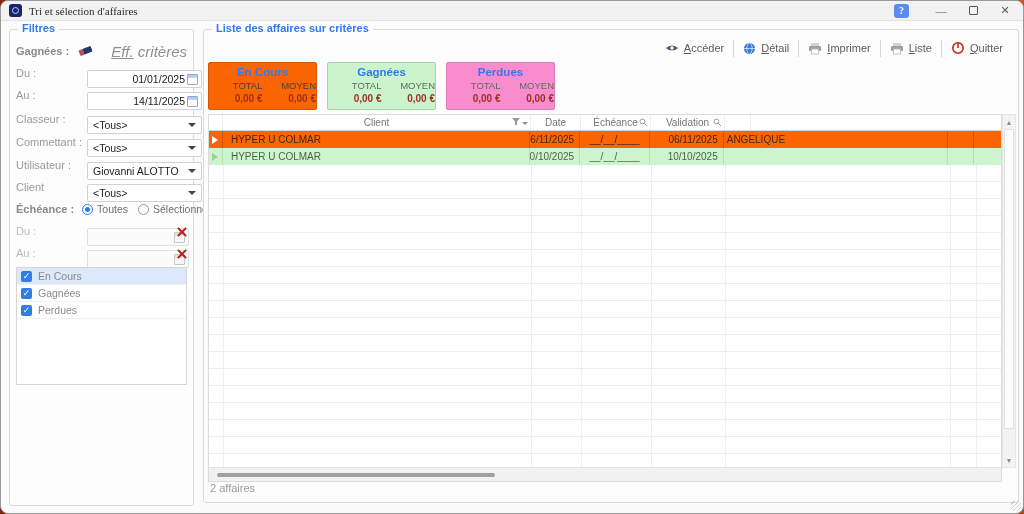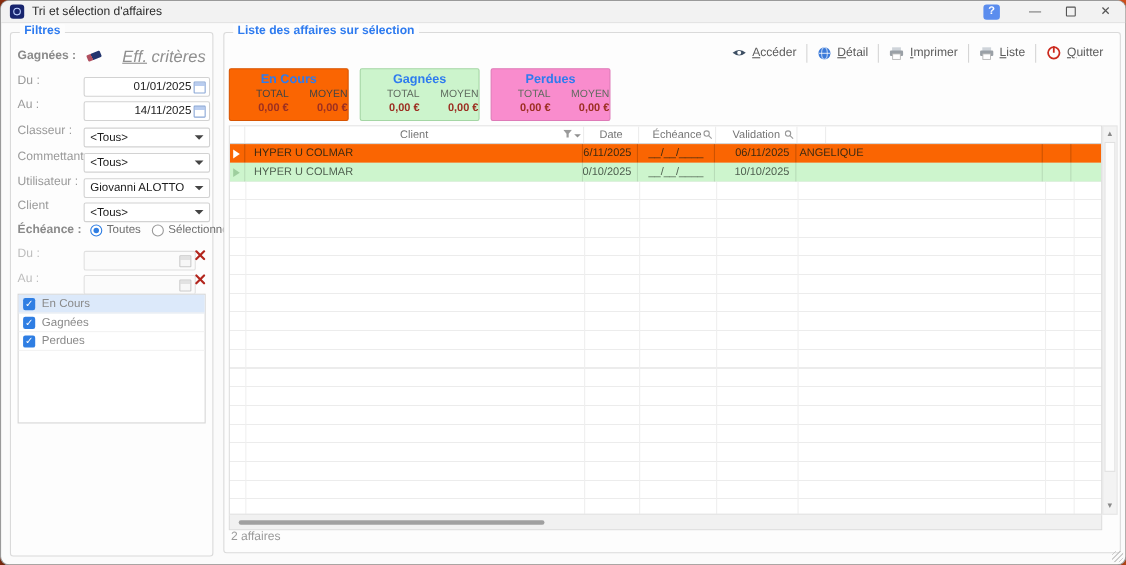--- a/index.html
+++ b/index.html
@@ -12,21 +12,21 @@
   .window {
     position:absolute; inset:0;
     background:#fbfbfb;
     border:1px solid #9a9a9a;
     border-radius:8px;
     overflow:hidden;
     box-shadow:0 3px 10px rgba(0,0,0,.45);
   }
   
   .titlebar { position:absolute; left:0; top:0; right:0; height:20px; background:#f2f2f2;
-    display:flex; align-items:center; border-bottom:1px solid #e4e4e4; }
+    display:flex; align-items:center; border-bottom:1px solid #e4e4e4;font-family:Liberation Serif, serif; }
   .app-icon { width:13px; height:13px; margin-left:8px; border-radius:3px; background:#17246e;
     position:relative; flex:none; }
   .app-icon::after { content:""; position:absolute; left:3px; top:3px; width:5px; height:5px;
     border:1.5px solid #bcd0ff; border-radius:50%; }
   .title-text { margin-left:7px; font-size:11px; color:#2b2b2b; }
   .win-controls { margin-left:auto; display:flex; align-items:center; height:100%; }
   .help-btn { width:15px; height:14px; background:#5b8dee; border-radius:3px; color:#fff;
     font-size:10px; font-weight:bold; display:flex; align-items:center; justify-content:center;
     margin-right:18px; cursor:default; }
   .winbtn { width:28px; height:20px; display:flex; align-items:center; justify-content:center;
@@ -35,21 +35,21 @@
   
   .panel { position:absolute; background:#fdfdfd; border:1px solid #dadada; border-radius:3px; }
   .legend { position:absolute; top:-8px; left:8px; background:#fdfdfd; padding:0 4px;
     color:#2e7bef; font-weight:bold; font-size:11px; white-space:nowrap; }
   #filters-panel { left:8px; top:28px; width:185px; height:477px; }
   #results-panel { left:202px; top:28px; width:816px; height:474px; }
   
   .frow { position:absolute; left:6px; right:6px; height:18px; display:flex; align-items:center; }
   .flabel { font-size:11px; color:#9a9a9a; flex:none; }
   .flabel.bold { font-weight:bold; color:#8a8a8a; }
-  .fctrl { position:absolute; left:60px; width:115px;margin-top:12px; }
+  .fctrl { position:absolute; left:71px; width:115px;margin-top:12px; }
   .inputbox { height:18px; background:#fff; border:1px solid #d2d2d2; border-radius:2px;
     display:flex; align-items:center; padding:0 3px; }
   .inputbox .val { flex:1; text-align:right; font-size:10.5px; color:#222; padding-right:2px; }
   .inputbox.disabled { background:#fbfbfb; border-color:#e0e0e0; }
   .cal { width:11px; height:11px; border:1px solid #8aa7d6; border-radius:1px; flex:none;
     background:linear-gradient(#b9cdf0 0 3px,#ffffff 3px); }
   .cal.gray { border-color:#c9c9c9; background:linear-gradient(#e2e2e2 0 3px,#f7f7f7 3px); }
   .selectbox { height:18px; background:#fff; border:1px solid #d2d2d2; border-radius:2px;
     display:flex; align-items:center; padding:0 5px; }
   .selectbox .val { flex:1; font-size:10.5px; color:#1c1c1c; text-align:left; }
@@ -254,21 +254,21 @@
         <span>Gagnées</span>
       </div>
       <div class="lbitem">
         <span class="cb">✓</span>
         <span>Perdues</span>
       </div>
     </div>
   </div>
 
   <div class="panel" id="results-panel">
-    <span class="legend">Liste des affaires sur sélection</span>
+    <span class="legend">Liste des affaires sur critères</span>
 
     <div class="toolbar">
       <span class="tbtn">
         <svg width="14" height="12" viewBox="0 0 14 12">
             <path d="M1,6 Q7,1 13,6 Q7,11 1,6Z" fill="#3d4f63"></path>
             <circle cx="7" cy="6" r="1.8" fill="#fff"></circle>
           </svg>
         <span><span class="ul">A</span>ccéder</span>
       </span>
       <span class="tsep"></span>

